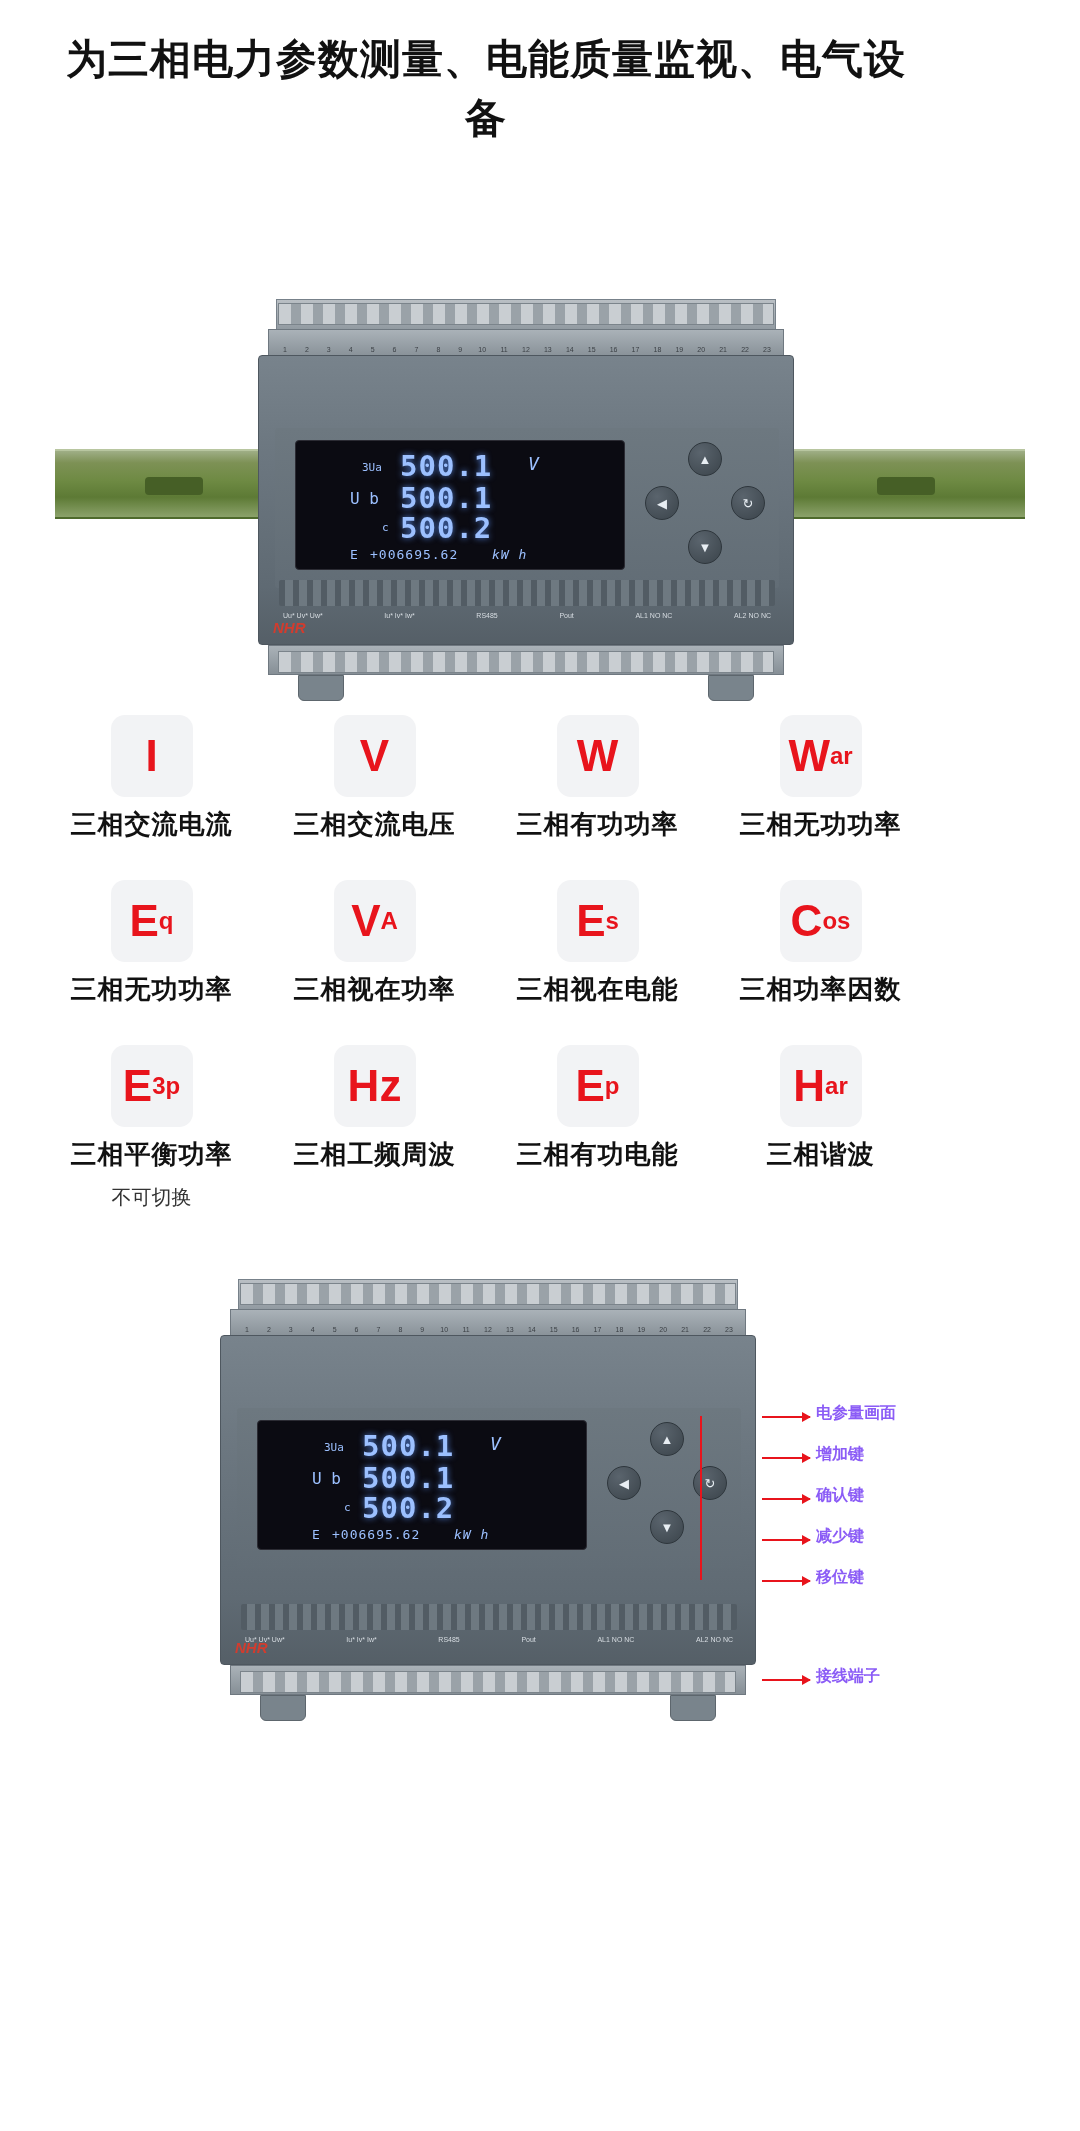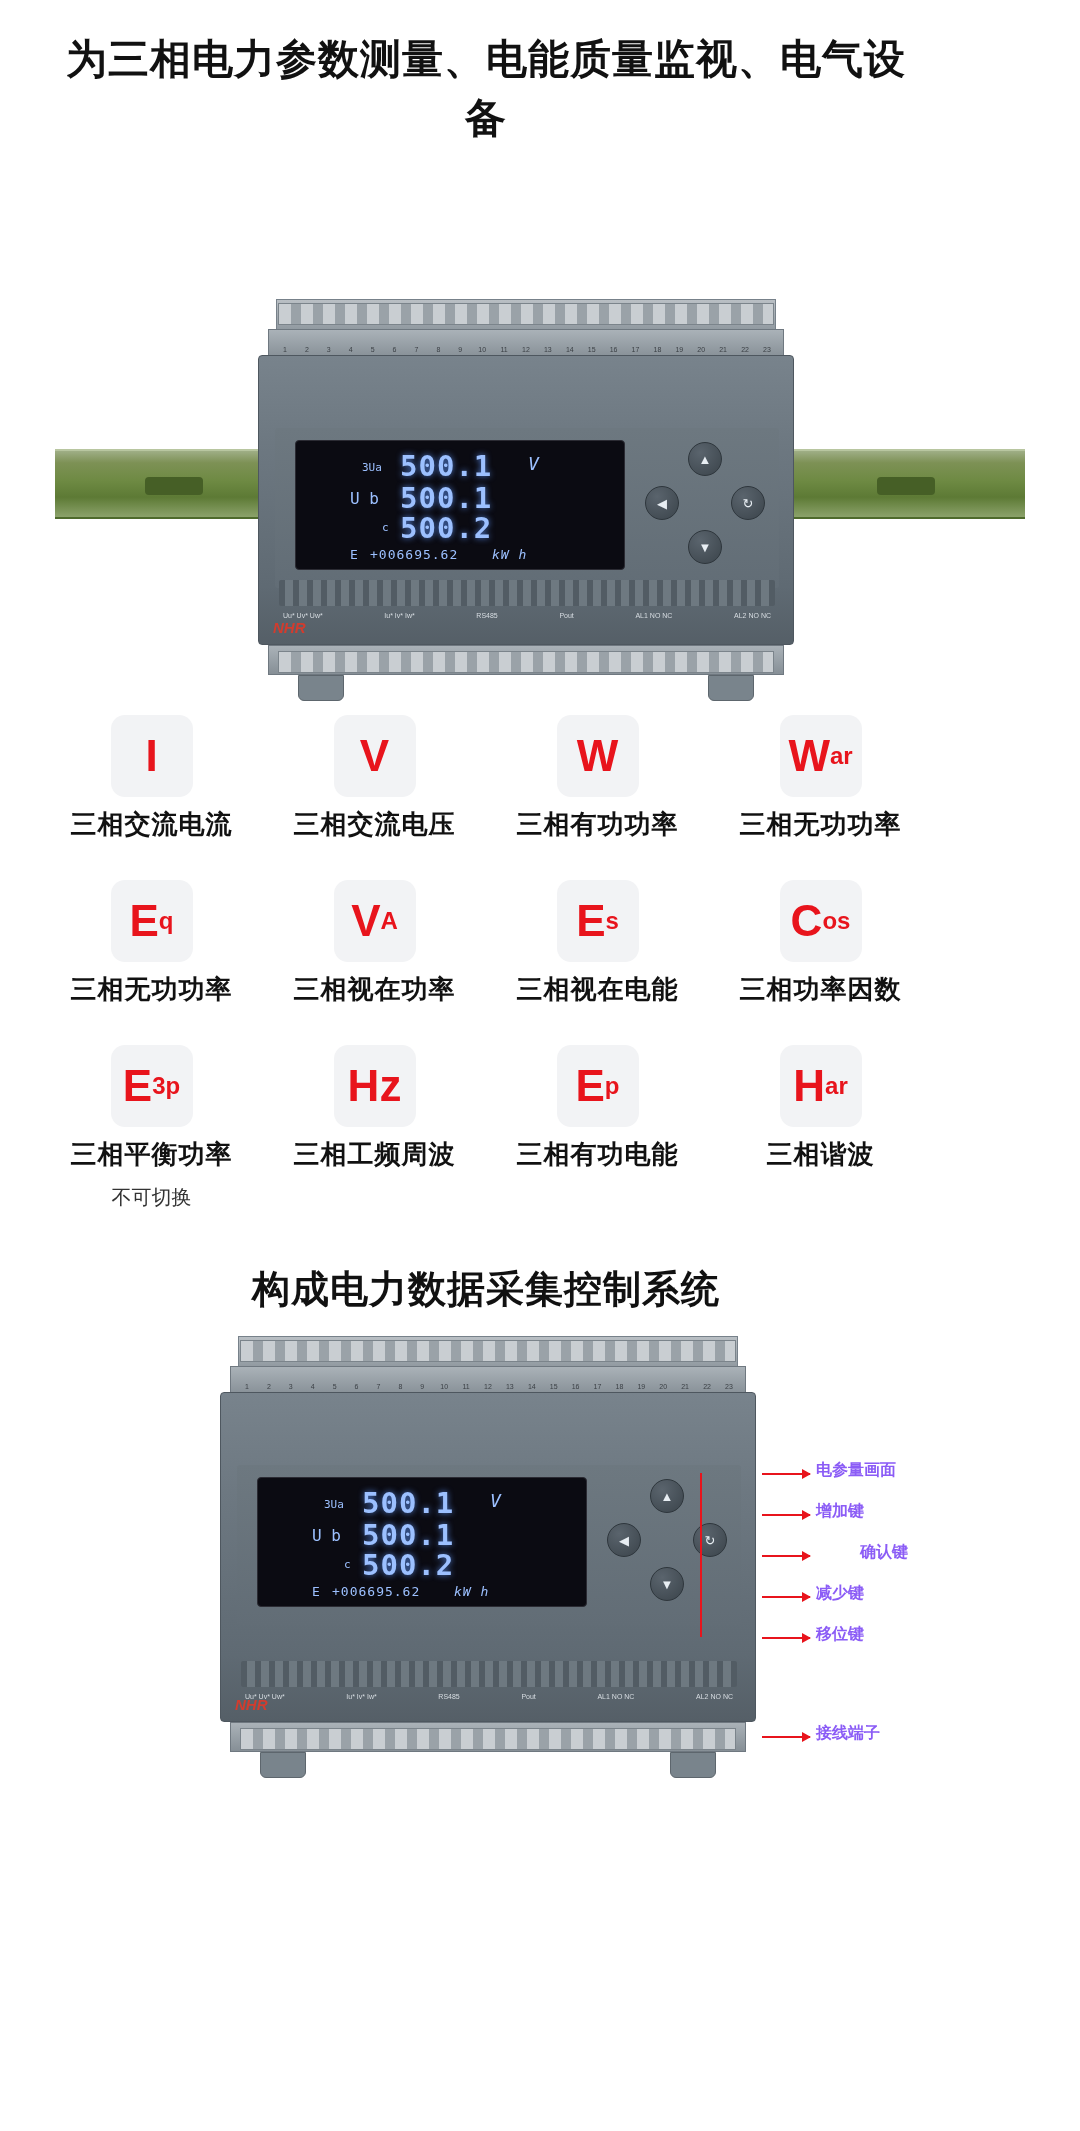--- a/index.html
+++ b/index.html
@@ -369,21 +369,20 @@
             <span>H</span>
             <span class="sub">ar</span>
           </div>
         <div class="flabel">三相谐波</div>
         <div class="fnote"></div>
       </div>
     </div>
   </div>
 
   <div class="subhead">
-    <span class="line">构成电力数据采集控制系统</span>
   </div>
 
   <div class="annot-wrap">
     <div class="annot-device">
       <div class="dev-top-strip"></div>
       <div class="screw-strip" style="left:20px;top:4px;width:496px;height:22px;"></div>
       <div class="dev-top-strip2"></div>
       <div class="termrow" id="topNums2" style="left:14px;top:38px;width:508px;height:16px;">
           <span>1</span>
           <span>2</span>
@@ -478,21 +477,21 @@
       <div class="foot" style="left:450px;top:416px;"></div>
     </div>
 
     <div class="lead" style="left:762px; top:147px; width:48px;"></div>
     <div class="callout" style="left:816px; top:134px;">电参量画面</div>
 
     <div class="lead" style="left:762px; top:188px; width:48px;"></div>
     <div class="callout" style="left:816px; top:175px;">增加键</div>
 
     <div class="lead" style="left:762px; top:229px; width:48px;"></div>
-    <div class="callout" style="left:860px; top:216px;text-align:center;">确认键</div>
+    <div class="callout" style="left:816px; top:216px;text-align:center;">确认键</div>
 
     <div class="lead" style="left:762px; top:270px; width:48px;"></div>
     <div class="callout" style="left:816px; top:257px;">减少键</div>
 
     <div class="lead" style="left:762px; top:311px; width:48px;"></div>
     <div class="callout" style="left:816px; top:298px;">移位键</div>
 
     <div class="vline" style="left:700px; top:147px; height:164px;"></div>
 
     <div class="lead" style="left:762px; top:410px; width:48px;"></div>

